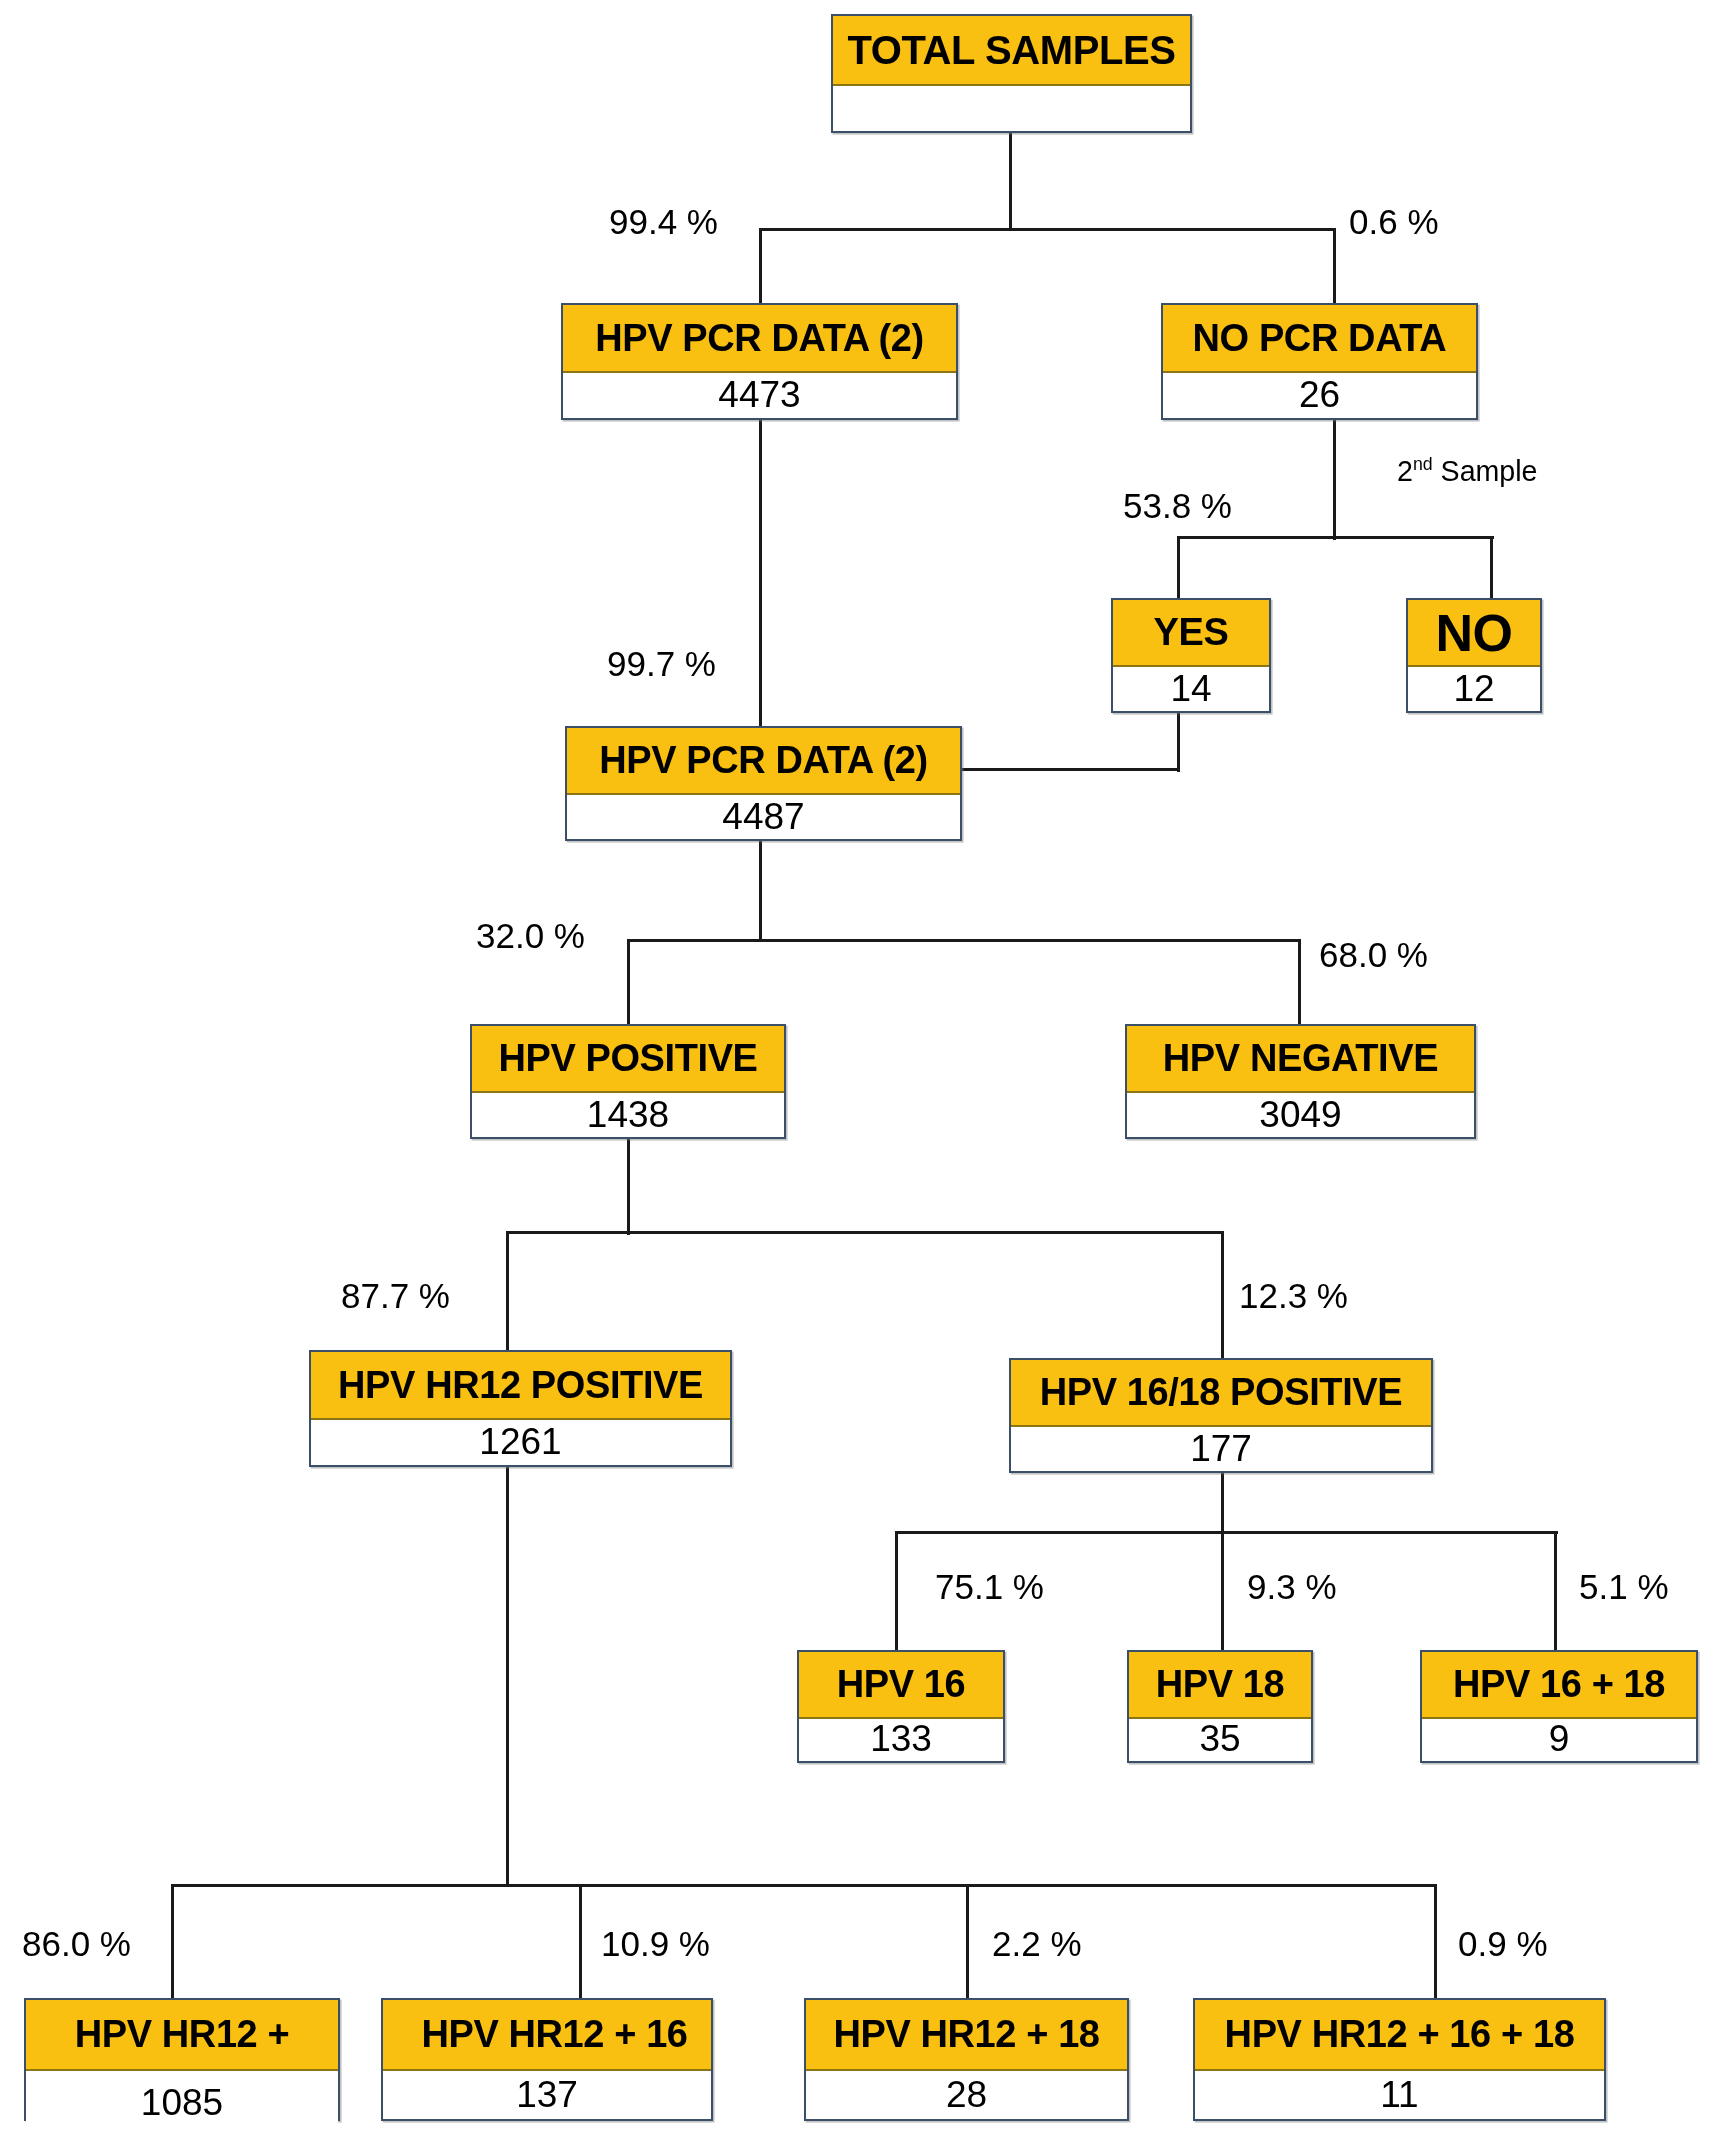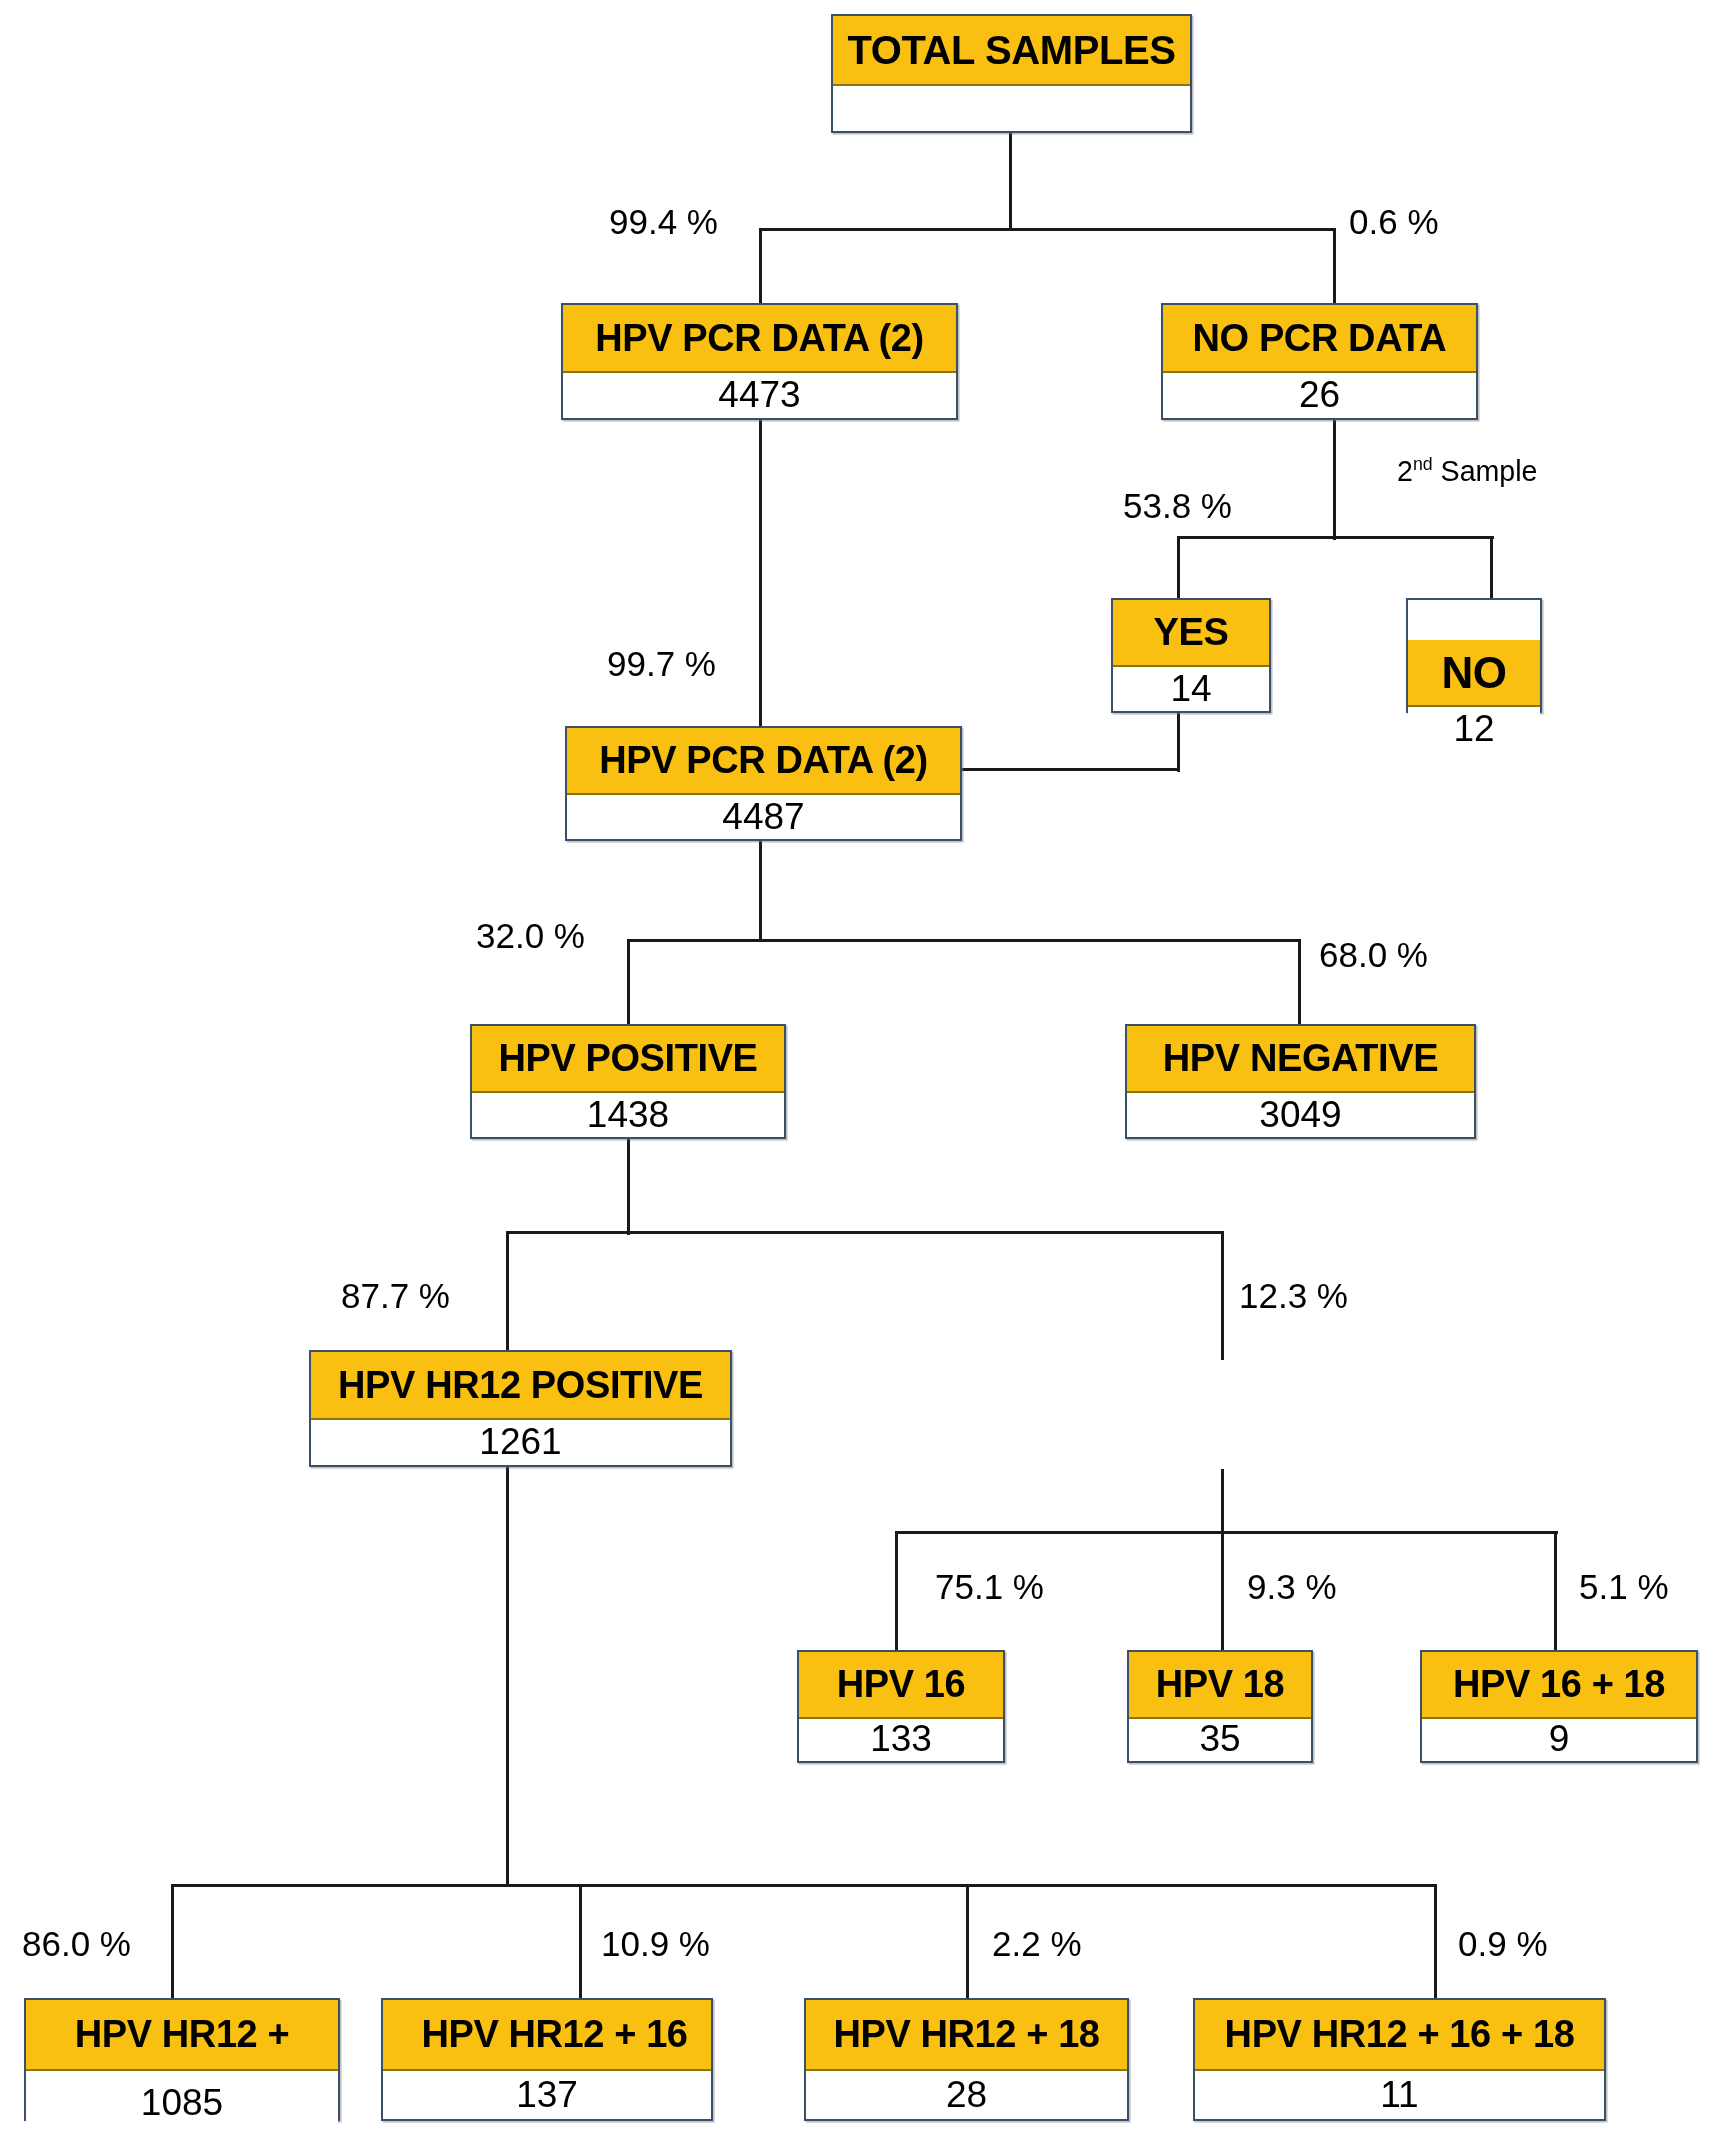--- a/index.html
+++ b/index.html
@@ -135,21 +135,21 @@
     <div class="hdr" style="height:68px;font-size:38px;">NO PCR DATA</div>
     <div class="val" style="height:44px;font-size:37px;">26</div>
   </div>
 
   <div class="node" style="left:1111px;top:598px;width:160px;height:115px;">
     <div class="hdr" style="height:67px;font-size:38px;">YES</div>
     <div class="val" style="height:44px;font-size:37px;">14</div>
   </div>
 
   <div class="node" style="left:1406px;top:598px;width:136px;height:115px;">
-    <div class="hdr" style="height:67px;font-size:44px;margin-top:40px;">NO</div>
+    <div class="hdr" style="height:67px;font-size:52px;">NO</div>
     <div class="val" style="height:44px;font-size:37px;">12</div>
   </div>
 
   <div class="node" style="left:565px;top:726px;width:397px;height:115px;">
     <div class="hdr" style="height:67px;font-size:38px;">HPV PCR DATA (2)</div>
     <div class="val" style="height:43px;font-size:37px;">4487</div>
   </div>
 
   <div class="node" style="left:470px;top:1024px;width:316px;height:115px;">
     <div class="hdr" style="height:67px;font-size:38px;">HPV POSITIVE</div>
@@ -159,20 +159,24 @@
   <div class="node" style="left:1125px;top:1024px;width:351px;height:115px;">
     <div class="hdr" style="height:67px;font-size:38px;">HPV NEGATIVE</div>
     <div class="val" style="height:43px;font-size:37px;">3049</div>
   </div>
 
   <div class="node" style="left:309px;top:1350px;width:423px;height:117px;">
     <div class="hdr" style="height:68px;font-size:38px;">HPV HR12 POSITIVE</div>
     <div class="val" style="height:44px;font-size:37px;">1261</div>
   </div>
 
+  <div class="node" style="left:1009px;top:1358px;width:424px;height:115px;">
+    <div class="hdr" style="height:67px;font-size:38px;">HPV 16/18 POSITIVE</div>
+    <div class="val" style="height:43px;font-size:37px;">177</div>
+  </div>
 
   <div class="node" style="left:797px;top:1650px;width:208px;height:113px;">
     <div class="hdr" style="height:67px;font-size:38px;">HPV 16</div>
     <div class="val" style="height:40px;font-size:37px;">133</div>
   </div>
 
   <div class="node" style="left:1127px;top:1650px;width:186px;height:113px;">
     <div class="hdr" style="height:67px;font-size:38px;">HPV 18</div>
     <div class="val" style="height:40px;font-size:37px;">35</div>
   </div>

